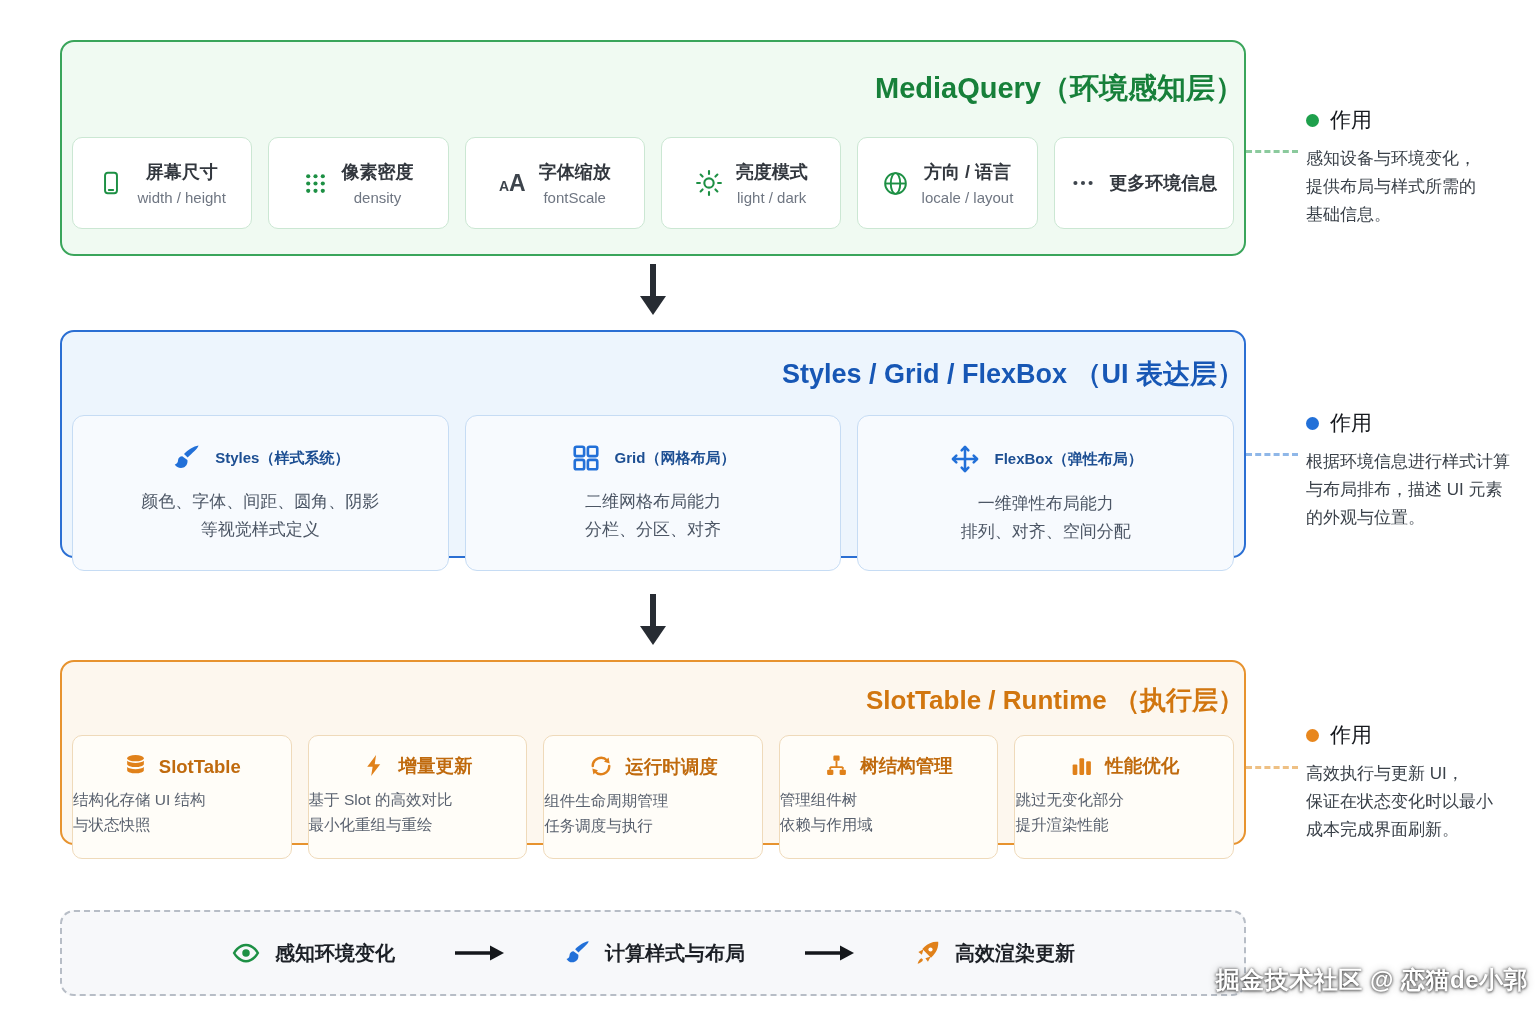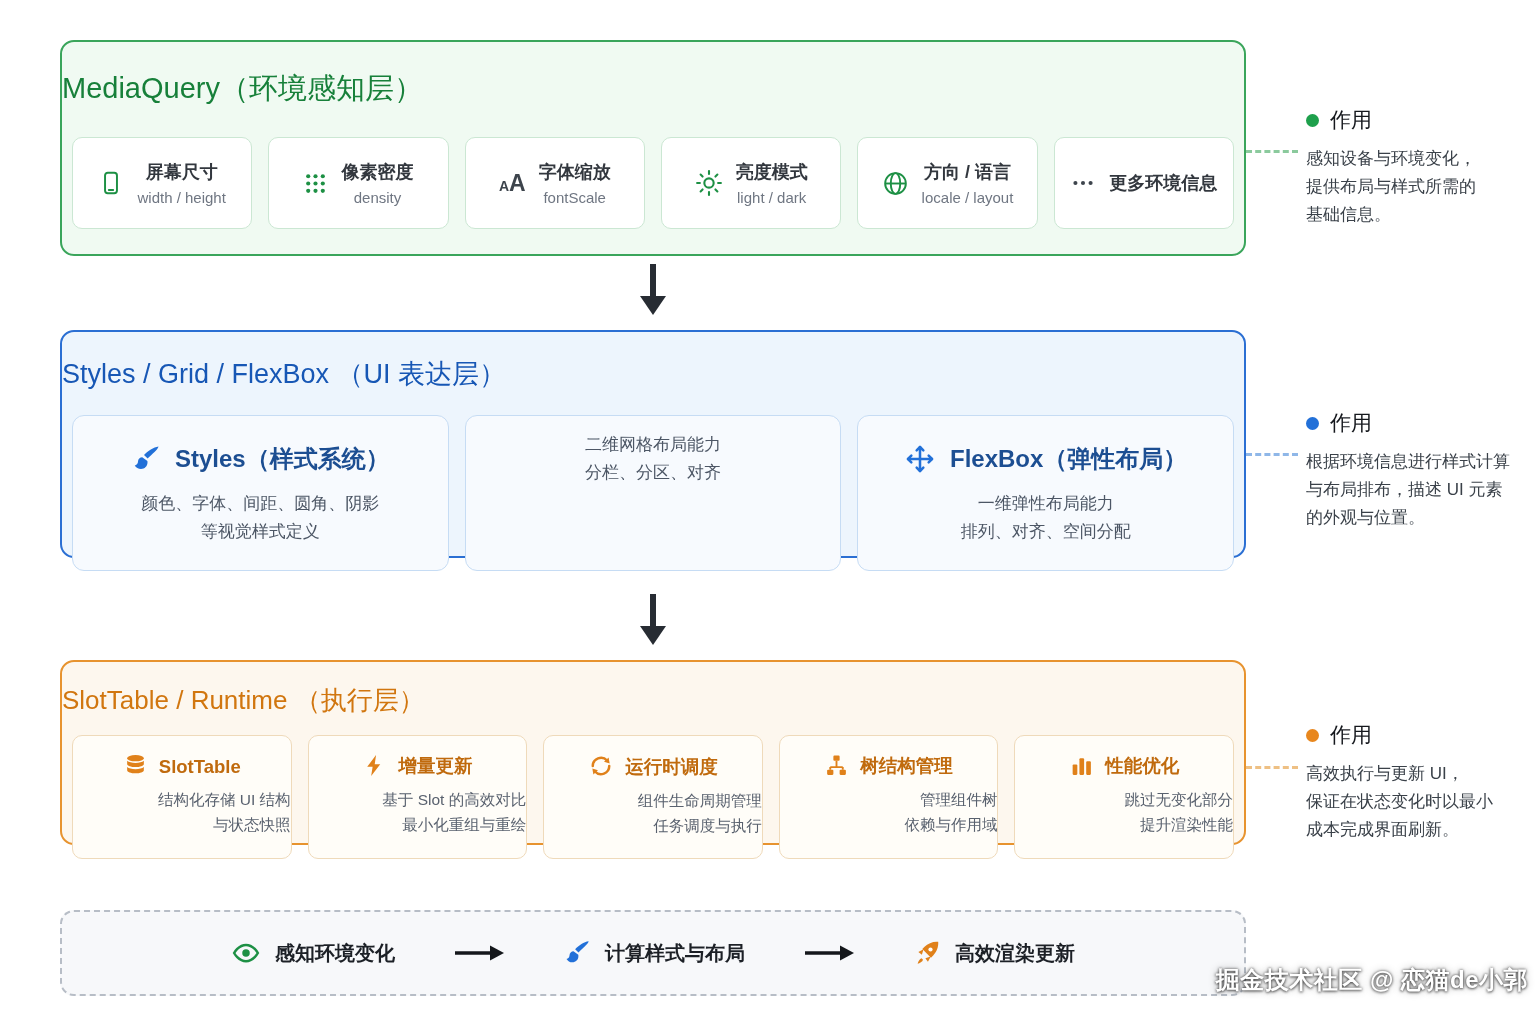--- a/index.html
+++ b/index.html
@@ -4,44 +4,44 @@
 <style>
   *{margin:0;padding:0;box-sizing:border-box}
   html,body{width:1536px;height:1024px}
   body{position:relative;background:#ffffff;font-family:"Liberation Sans","DejaVu Sans",sans-serif;overflow:hidden}
 
   .layer{position:absolute;left:60px;width:1186px;border-radius:14px;border:2px solid}
   .layer-env{top:40px;height:216px;background:#f0faf2;border-color:#3aa55b}
   .layer-ui{top:330px;height:228px;background:#edf5fd;border-color:#2b6fd3}
   .layer-rt{top:660px;height:185px;background:#fdf7ee;border-color:#e7932f}
 
-  .layer-title{text-align:left;font-weight:400}
+  .layer-title{text-align:right;font-weight:700}
   .layer-env .layer-title{margin-top:27px;font-size:29px;color:#17803a}
   .layer-ui .layer-title{margin-top:24px;font-size:27px;color:#1757b5}
   .layer-rt .layer-title{margin-top:21px;font-size:26px;color:#d1760f}
 
   .cards{display:flex;gap:16px;padding:0 10px}
   .layer-env .cards{margin-top:28px}
   .layer-ui .cards{margin-top:23px}
   .layer-rt .cards{margin-top:17px}
 
   .env-card{flex:1;height:92px;background:#fff;border:1.5px solid #cbe7d3;border-radius:10px;display:flex;align-items:center;justify-content:center;gap:13px}
   .env-card .txt{text-align:center}
   .env-title{font-size:18px;font-weight:700;color:#32373e}
   .env-sub{font-size:15px;color:#6f7682;margin-top:5px}
 
   .ui-card{flex:1;height:156px;background:#f7fafe;border:1.5px solid #c6dcf4;border-radius:12px}
   .ui-head{display:flex;align-items:center;justify-content:center;gap:14px;margin-top:27px}
-  .ui-title{font-size:24px;font-weight:700;color:#1c4e92}
+  .ui-title{font-size:15px;font-weight:700;color:#1c4e92}
   .ui-desc{margin-top:15px;text-align:center;font-size:17px;line-height:1.65;color:#4c5665}
 
   .rt-card{flex:1;height:124px;background:#fffdf8;border:1.5px solid #efdaba;border-radius:10px}
   .rt-head{display:flex;align-items:flex-end;justify-content:center;gap:11px;margin-top:17px}
   .rt-title{font-size:18.5px;font-weight:700;color:#c06a0d}
-  .rt-desc{margin-top:9px;text-align:right;font-size:15.5px;line-height:1.62;color:#59616e}
+  .rt-desc{margin-top:9px;text-align:left;font-size:15.5px;line-height:1.62;color:#59616e}
 
   .icon{display:inline-flex;align-items:center;justify-content:center;flex:0 0 auto}
   .ic-green{color:#1d9044}
   .ic-dark{color:#3d444c}
   .ic-blue{color:#2270d8}
   .ic-orange{color:#e0811a}
 
   .aa{align-items:baseline;font-weight:700}
   .a-sm{font-size:14px;line-height:1}
   .a-lg{font-size:23px;line-height:1}
@@ -191,20 +191,31 @@
         </span>
         <span class="ui-title">Styles（样式系统）</span>
       </div>
       <div class="ui-desc">
         <div>颜色、字体、间距、圆角、阴影</div>
         <div>等视觉样式定义</div>
       </div>
     </div>
 
     <div class="ui-card">
+      <div class="ui-head">
+        <span class="icon ic-blue">
+          <svg width="30" height="30" viewBox="0 0 24 24" fill="none" stroke="currentColor" stroke-width="2.1">
+            <rect x="3" y="3" width="7.5" height="7.5" rx="1.5"></rect>
+            <rect x="13.5" y="3" width="7.5" height="7.5" rx="1.5"></rect>
+            <rect x="3" y="13.5" width="7.5" height="7.5" rx="1.5"></rect>
+            <rect x="13.5" y="13.5" width="7.5" height="7.5" rx="1.5"></rect>
+          </svg>
+        </span>
+        <span class="ui-title">Grid（网格布局）</span>
+      </div>
       <div class="ui-desc">
         <div>二维网格布局能力</div>
         <div>分栏、分区、对齐</div>
       </div>
     </div>
 
     <div class="ui-card">
       <div class="ui-head">
         <span class="icon ic-blue">
           <svg width="32" height="32" viewBox="0 0 24 24" fill="none" stroke="currentColor" stroke-width="1.9" stroke-linecap="round" stroke-linejoin="round">

